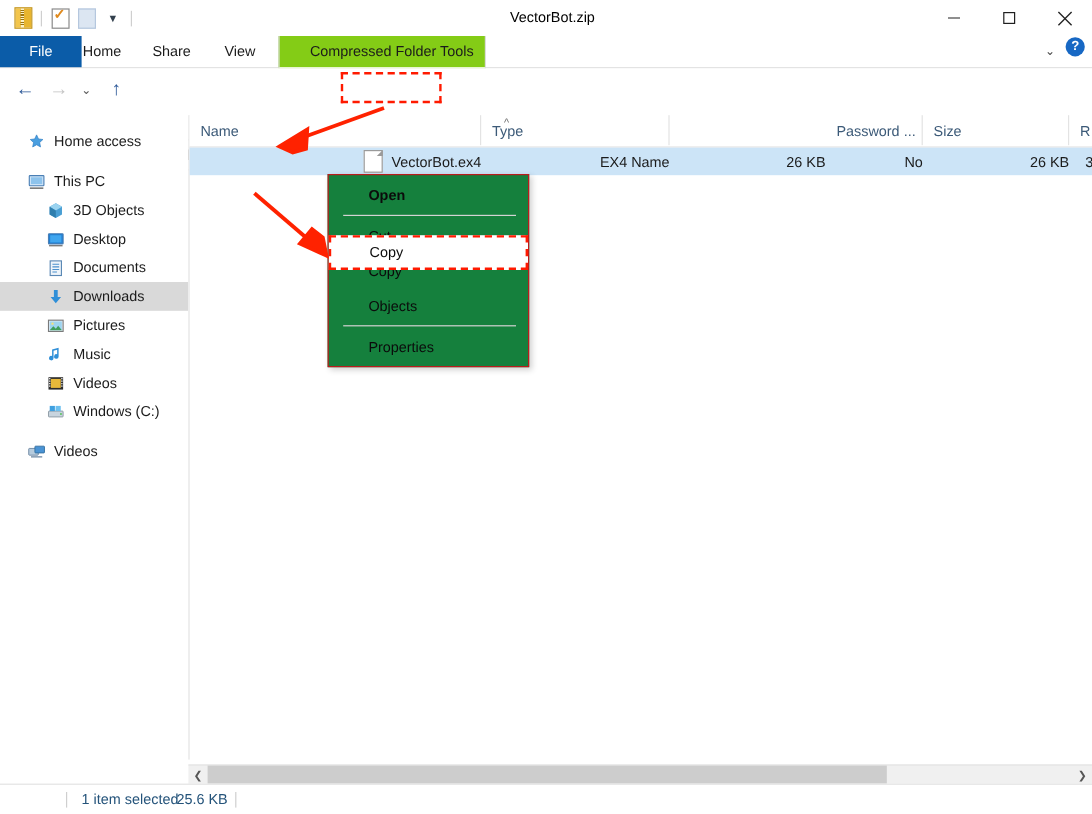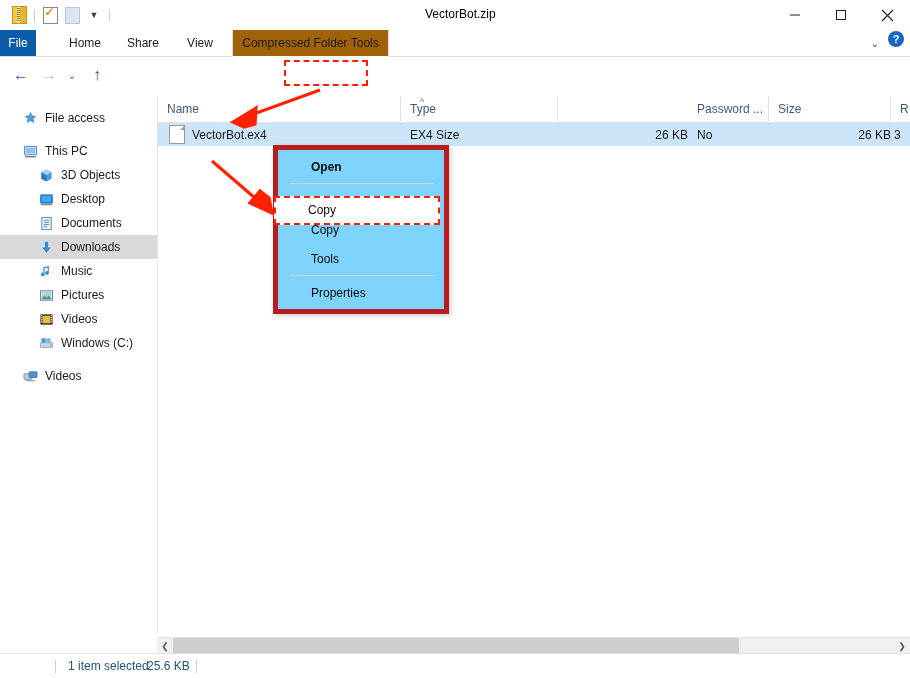--- a/index.html
+++ b/index.html
@@ -126,34 +126,35 @@
   .tab {
     position: absolute;
     top: 0; height: 26px;
     display: flex;
     align-items: center;
     justify-content: center;
     font-size: 12px;
     color: #1b1b1b;
   }
   .tab-file {
-    left: 0; width: 36px;
+    left: 0; width: 68px;
     background: #0b5ca8;
     color: #ffffff;
   }
   .tab-home { left: 56px; width: 58px; }
   .tab-share { left: 114px; width: 58px; }
   .tab-view { left: 172px; width: 56px; }
   .tab-cft {
     left: 232px; width: 155px;
-    background: #a16207;
+    background: #84cc16;
     border-left: 1px solid #dcdcdc;
     border-right: 1px solid #dcdcdc;
     border-bottom: 1px solid #ffffff;
     color: #1b1b1b;
+    padding-left: 16px;
   }
   .ribbon-chev {
     position: absolute;
     left: 866px; top: 4px;
     width: 18px; height: 18px;
     display: flex; align-items: center; justify-content: center;
     color: #4a4a4a;
     font-size: 10px;
   }
   .help-btn {
@@ -333,20 +334,21 @@
   }
   .fcell {
     position: absolute;
     top: 0; height: 23px;
     display: flex;
     align-items: center;
     font-size: 12px;
     color: #1b1b1b;
     white-space: nowrap;
     overflow: hidden;
+    justify-content: flex-end;
   }
   .fcell.num { justify-content: flex-end; padding-right: 9px; }
   .file-ico {
     width: 14px; height: 17px;
     background: #ffffff;
     border: 1px solid #9a9a9a;
     position: relative;
     margin-right: 7px;
     flex: none;
   }
@@ -357,22 +359,22 @@
     border-width: 0 0 5px 5px;
     border-style: solid;
     border-color: transparent transparent #9a9a9a transparent;
   }
 
   
   .ctxmenu {
     position: absolute;
     left: 273px; top: 145px;
     width: 166px;
-    background: #7dd3fc;
-    border: 5px solid #b91c1c;
+    background: #15803d;
+    border: 1px solid #b91c1c;
     padding: 2px 0;
     box-shadow: 2px 2px 5px rgba(0,0,0,0.18);
     z-index: 40;
   }
   .mi {
     height: 29px;
     display: flex;
     align-items: center;
     padding-left: 33px;
     font-size: 12px;
@@ -530,21 +532,21 @@
 </div>
 
 <div class="sidebar">
 
   <div class="nav-item lvl0" style="margin-top:10px">
     <span class="ico">
       <svg width="15" height="15" viewBox="0 0 16 16">
           <path d="M8 1.5l1.7 3.6 3.9.5-2.9 2.7.8 3.9L8 10.3 4.5 12.2l.8-3.9L2.4 5.6l3.9-.5z" fill="#4a9fe0" stroke="#2b7cc4" stroke-width="0.6"></path>
         </svg>
     </span>
-    <span>File access</span>
+    <span>Home access</span>
   </div>
 
   <div class="nav-item lvl0" style="margin-top:9px">
     <span class="ico">
       <svg width="15" height="15" viewBox="0 0 16 16">
           <rect x="1.5" y="2.5" width="13" height="9" rx="0.6" fill="#cfe4f7" stroke="#4a7fb5" stroke-width="1"></rect>
           <rect x="3" y="4" width="10" height="6" fill="#8dc3ec"></rect>
           <rect x="2" y="13" width="12" height="1.3" fill="#6b6b6b"></rect>
         </svg>
     </span>
@@ -591,36 +593,36 @@
       <svg width="15" height="15" viewBox="0 0 16 16">
           <path d="M6.3 1.8h3.4v6.2h3L8 13.6 3.3 8h3z" fill="#2f8fd8"></path>
         </svg>
     </span>
     <span>Downloads</span>
   </div>
 
   <div class="nav-item lvl1">
     <span class="ico">
       <svg width="15" height="15" viewBox="0 0 16 16">
-          <path d="M10.5 2v7.6a2 2 0 1 1-1.3-1.85V3.6L6 4.5v6.6a2 2 0 1 1-1.3-1.85V3.4z" fill="#2f8fd8"></path>
-        </svg>
-    </span>
-    <span>Music</span>
-  </div>
-
-  <div class="nav-item lvl1">
-    <span class="ico">
-      <svg width="15" height="15" viewBox="0 0 16 16">
           <rect x="1.5" y="3" width="13" height="10" fill="#e8f2fa" stroke="#7a7a7a" stroke-width="1"></rect>
           <rect x="2.6" y="4.1" width="10.8" height="7.8" fill="#9fd4f0"></rect>
           <path d="M2.6 11.9l3.2-3.6 2.2 2.3 2.1-2.6 3.3 3.9z" fill="#3f9e5c"></path>
           <circle cx="5.1" cy="6.1" r="1.05" fill="#f5e07a"></circle>
         </svg>
     </span>
     <span>Pictures</span>
+  </div>
+
+  <div class="nav-item lvl1">
+    <span class="ico">
+      <svg width="15" height="15" viewBox="0 0 16 16">
+          <path d="M10.5 2v7.6a2 2 0 1 1-1.3-1.85V3.6L6 4.5v6.6a2 2 0 1 1-1.3-1.85V3.4z" fill="#2f8fd8"></path>
+        </svg>
+    </span>
+    <span>Music</span>
   </div>
 
   <div class="nav-item lvl1">
     <span class="ico">
       <svg width="15" height="15" viewBox="0 0 16 16">
           <rect x="1.5" y="2.5" width="13" height="11" fill="#2b2b2b"></rect>
           <rect x="3.6" y="4" width="8.8" height="8" fill="#e8b93a"></rect>
           <g fill="#e8e8e8">
             <rect x="2" y="3.2" width="1.2" height="1.2"></rect>
             <rect x="2" y="5.4" width="1.2" height="1.2"></rect>
@@ -669,34 +671,34 @@
     <div class="col" style="left:611px;width:122px">Size</div>
     <div class="col" style="left:733px;width:20px;border-right:none">R</div>
     <div class="sortmark">^</div>
   </div>
 
   <div class="frow">
     <div class="fcell" style="left:11px;width:232px">
       <span class="file-ico"></span>
       <span>VectorBot.ex4</span>
     </div>
-    <div class="fcell" style="left:252px;width:148px">EX4 Size</div>
+    <div class="fcell" style="left:252px;width:148px">EX4 Name</div>
     <div class="fcell num" style="left:400px;width:130px">26 KB</div>
     <div class="fcell" style="left:539px;width:72px">No</div>
     <div class="fcell num" style="left:611px;width:122px">26 KB</div>
     <div class="fcell" style="left:736px;width:17px">3</div>
   </div>
 </div>
 
 <div class="ctxmenu">
   <div class="mi bold">Open</div>
   <div class="msep"></div>
   <div class="mi">Cut</div>
   <div class="mi">Copy</div>
-  <div class="mi">Tools</div>
+  <div class="mi">Objects</div>
   <div class="msep"></div>
   <div class="mi">Properties</div>
 </div>
 
 <div class="redbox rb-crumb"></div>
 <div class="redbox rb-copy"></div>
 <div class="rb-copy-label">Copy</div>
 
 <svg class="anno" style="left:0;top:0;width:910px;height:678px">
   <g stroke="#ff2200" stroke-width="3.2" fill="#ff2200">

